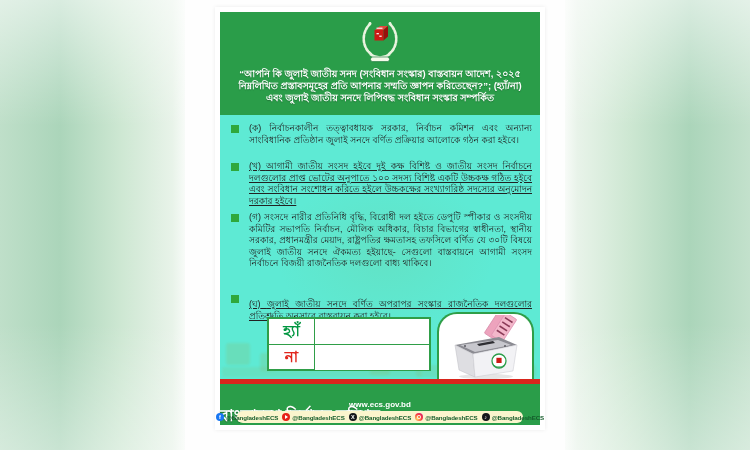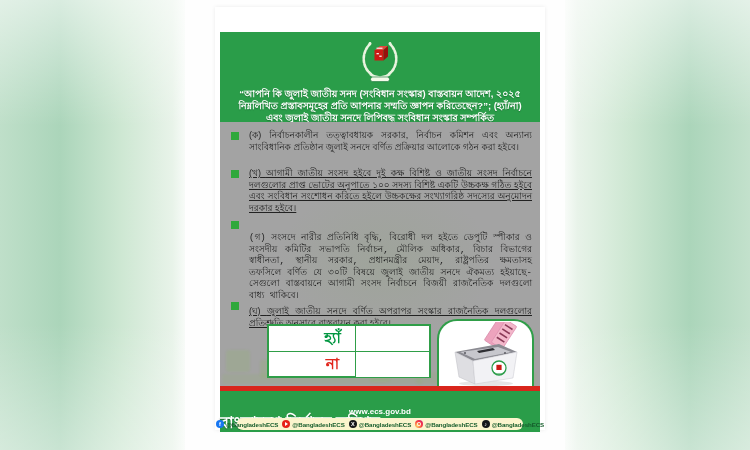--- a/index.html
+++ b/index.html
@@ -13,37 +13,37 @@
       linear-gradient(180deg, rgba(255,255,255,.55) 0%, rgba(255,255,255,0) 28%, rgba(255,255,255,0) 72%, rgba(255,255,255,.35) 100%),
       linear-gradient(90deg, #bfdfc9 0%, #abd5ba 8%, #cde7d2 16%, #e8f3e9 23%, #ffffff 25.5%, #ffffff 74.5%, #e8f3e9 77%, #cde7d2 84%, #abd5ba 92%, #c3e1cc 100%);
   }
   .white-band{position:absolute;left:185px;top:0;width:380px;height:450px;background:#fefefe;}
   .poster{
     position:absolute;left:215px;top:7px;width:330px;height:423px;
     background:#ffffff;box-sizing:border-box;padding:5px;
     box-shadow:0 0 4px rgba(0,0,0,.08);
   }
   
-  .p-header{position:relative;height:90px;background:#2a9d49;overflow:hidden;margin-top:20px;}
+  .p-header{position:relative;height:103px;background:#2a9d49;overflow:hidden;}
   .emblem{position:absolute;left:50%;top:5px;transform:translateX(-50%);}
   .quote{position:absolute;left:4px;right:4px;top:56px;text-align:center;color:#ffffff;
          font-weight:bold;font-size:9.5px;line-height:12px;text-shadow:0 1px 1px rgba(0,0,0,.25);}
   .quote span{display:block;}
   
-  .p-body{position:relative;height:264px;background:#a3a3a3;overflow:hidden;}
+  .p-body{position:relative;height:264px;background:#5eead4;overflow:hidden;}
   .wm{position:absolute;background:rgba(140,180,100,.22);border-radius:3px;filter:blur(1.2px);}
   .wm-big{position:absolute;left:55px;top:60px;width:220px;height:160px;border-radius:50%;
           background:radial-gradient(ellipse at center, rgba(125,170,90,.12), rgba(125,170,90,0) 70%);}
   .item{position:absolute;left:29px;width:283px;font-size:9px;line-height:11.6px;color:#222222;
         text-align:justify;font-weight:500;}
   .bullet{position:absolute;left:11px;width:8px;height:8px;background:#2fa83c;}
   
   .vote-table{position:absolute;left:47px;top:202px;width:164px;height:54px;
               border:2px solid #2f9e48;background:#ffffff;box-sizing:border-box;}
-  .vrow{display:flex;height:25px;padding-left:41px;}
+  .vrow{display:flex;height:25px;}
   .vrow.first{border-bottom:1.5px solid #2f9e48;}
   .vlabel{width:45px;border-right:1.5px solid #2f9e48;display:flex;align-items:center;justify-content:center;
           font-weight:bold;font-size:15px;}
   .vlabel.yes{color:#009640;}
   .vlabel.no{color:#e1251b;}
   .vblank{flex:1;background:#ffffff;}
   
   .ballot-card{position:absolute;left:217px;top:197px;width:97px;height:67px;background:#ffffff;
                border:2px solid #2f9e48;border-bottom:none;border-radius:20px 20px 0 0;box-sizing:border-box;
                display:flex;align-items:flex-end;justify-content:center;overflow:hidden;}
@@ -113,21 +113,21 @@
         <span>নির্বাচনকালীন তত্ত্বাবধায়ক সরকার, নির্বাচন কমিশন এবং অন্যান্য সাংবিধানিক প্রতিষ্ঠান জুলাই সনদে বর্ণিত প্রক্রিয়ার আলোকে গঠন করা হইবে।</span>
       </div>
 
       <span class="bullet" style="top:48px;"></span>
       <div class="item" style="top:46px;text-decoration:underline;">
         <span>(খ)</span>
         <span>আগামী জাতীয় সংসদ হইবে দুই কক্ষ বিশিষ্ট ও জাতীয় সংসদ নির্বাচনে দলগুলোর প্রাপ্ত ভোটের অনুপাতে ১০০ সদস্য বিশিষ্ট একটি উচ্চকক্ষ গঠিত হইবে এবং সংবিধান সংশোধন করিতে হইলে উচ্চকক্ষের সংখ্যাগরিষ্ঠ সদস্যের অনুমোদন দরকার হইবে।</span>
       </div>
 
       <span class="bullet" style="top:99px;"></span>
-      <div class="item" style="top:111px;font-family:Liberation Mono, monospace;">
+      <div class="item" style="top:97px;">
         <span>(গ)</span>
         <span>সংসদে নারীর প্রতিনিধি বৃদ্ধি, বিরোধী দল হইতে ডেপুটি স্পীকার ও সংসদীয় কমিটির সভাপতি নির্বাচন, মৌলিক অধিকার, বিচার বিভাগের স্বাধীনতা, স্থানীয় সরকার, প্রধানমন্ত্রীর মেয়াদ, রাষ্ট্রপতির ক্ষমতাসহ তফসিলে বর্ণিত যে ৩০টি বিষয়ে জুলাই জাতীয় সনদে ঐকমত্য হইয়াছে- সেগুলো বাস্তবায়নে আগামী সংসদ নির্বাচনে বিজয়ী রাজনৈতিক দলগুলো বাধ্য থাকিবে।</span>
       </div>
 
       <span class="bullet" style="top:180px;"></span>
       <div class="item" style="top:184px;text-decoration:underline;">
         <span>(ঘ)</span>
         <span>জুলাই জাতীয় সনদে বর্ণিত অপরাপর সংস্কার রাজনৈতিক দলগুলোর প্রতিশ্রুতি অনুসারে বাস্তবায়ন করা হইবে।</span>
       </div>
 

